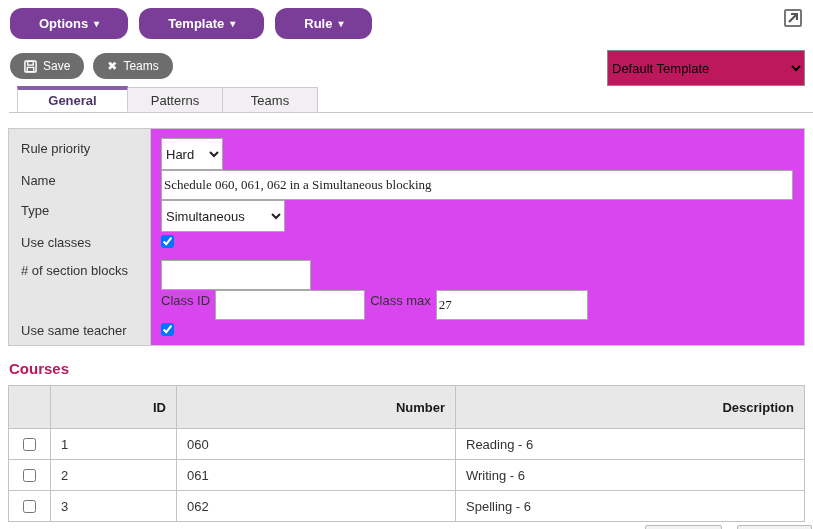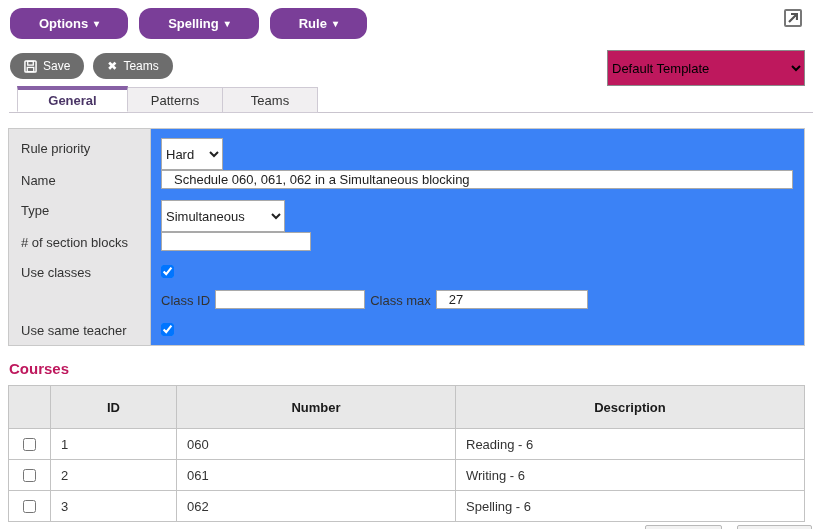--- a/index.html
+++ b/index.html
@@ -26,44 +26,44 @@
   
   .tabs { position:absolute; top:86px; left:0; width:813px; height:27px; border-bottom:1px solid #c9c4ce; padding-left:8px; display:flex;margin-left:9px; }
   .tab { width:95px; height:26px; margin-top:1px; background:#f1eff1; border:1px solid #cfcad4;
     display:flex; align-items:center; justify-content:center; font-size:13px; color:#333; cursor:pointer; border-left:none; }
   .tab:first-child { border-left:1px solid #cfcad4; }
   .tab.active { width:111px; background:#fff; border-top:4px solid #8760a5; border-bottom:1px solid #fff;
     margin-top:0; margin-bottom:-1px; font-weight:bold; color:#4a3566; border-left:1px solid #cfcad4; }
 
   
   .form-panel { position:absolute; top:128px; left:8px; width:797px; height:218px;
-    border:1px solid #c9c9c9; background:#3b82f6; }
+    border:1px solid #c9c9c9; background:#d946ef; }
   .form-panel::before { content:""; position:absolute; top:0; left:0; bottom:0; width:141px;
     background:#e7e6e7; border-right:1px solid #c9c9c9; }
   .form-grid { position:relative; padding-top:9px; }
   .form-row { display:flex; align-items:flex-start; min-height:30px; }
   .form-row.cb-row { min-height:28px; }
   .form-label { width:141px; flex:0 0 141px; padding:3px 6px 0 12px; color:#333; }
   .form-field { padding-left:11px; display:flex; align-items:flex-start; gap:5px; }
-  .txt { border:1px solid #a9a9a9; height:19px; font-size:13px; font-family:Liberation Sans, sans-serif; padding:0 12px; color:#222; background:#fff; }
+  .txt { border:1px solid #a9a9a9; height:30px; font-size:13px; font-family:Liberation Serif, serif; padding:0 2px; color:#222; background:#fff; }
   .sel { border:1px solid #a9a9a9; height:32px; font-size:13px; font-family:inherit; background:#fff; color:#222; }
   .w-hard { width:62px; }
   .w-name { width:632px; }
   .w-type { width:124px; }
   .w-blocks { width:150px; }
   .w-classid { width:150px; }
   .w-classmax { width:152px; }
   .inline-label { padding-top:3px; color:#333; }
   .cb { width:13px; height:13px; margin-top:3px; }
 
   
   .courses-title { position:absolute; top:360px; left:9px; font-size:15px; font-weight:bold; color:#be185d; }
   .courses-table { position:absolute; top:385px; left:8px; width:797px; border-collapse:collapse;
     border:1px solid #979797; }
-  .courses-table th { background:#e8e8e8; font-weight:bold; text-align:center; font-size:13px; color:#1a1a1a;
+  .courses-table th { background:#e8e8e8; font-weight:bold; text-align:right; font-size:13px; color:#1a1a1a;
     height:43px; padding:0 10px; border:1px solid #c3c3c3; }
   .courses-table td { height:31px; padding:0 10px; border:1px solid #c3c3c3; font-size:13px; color:#333; background:#fff; }
   .col-check { width:42px; }
   .col-id { width:126px; }
   .col-number { width:279px; }
   .cell-check { text-align:center; padding:0 !important; }
 
   
   .stub-btn { position:absolute; top:525px; height:12px; background:#f2f2f2; border:1px solid #b9b9b9; border-radius:2px; cursor:pointer; }
   .stub-1 { left:645px; width:77px; }
@@ -75,21 +75,21 @@
 <body>
 
 <div class="page">
 
   <div class="menubar">
     <button class="menu-btn">
       <span>Options</span>
       <span class="caret">▾</span>
     </button>
     <button class="menu-btn">
-      <span>Spelling</span>
+      <span>Template</span>
       <span class="caret">▾</span>
     </button>
     <button class="menu-btn">
       <span>Rule</span>
       <span class="caret">▾</span>
     </button>
   </div>
 
   <div class="expand-box">
     <svg width="10" height="10" viewBox="0 0 10 10">
@@ -149,31 +149,31 @@
 
       <div class="form-row">
         <div class="form-label">Type</div>
         <div class="form-field">
           <select class="sel w-type">
             <option selected="">Simultaneous</option>
           </select>
         </div>
       </div>
 
-      <div class="form-row">
-        <div class="form-label"># of section blocks</div>
-        <div class="form-field">
-          <input type="text" class="txt w-blocks" value="" style="">
-        </div>
-      </div>
-
       <div class="form-row cb-row">
         <div class="form-label">Use classes</div>
         <div class="form-field">
           <input type="checkbox" class="cb" checked="checked" style="">
+        </div>
+      </div>
+
+      <div class="form-row">
+        <div class="form-label"># of section blocks</div>
+        <div class="form-field">
+          <input type="text" class="txt w-blocks" value="" style="">
         </div>
       </div>
 
       <div class="form-row">
         <div class="form-label"></div>
         <div class="form-field">
           <span class="inline-label">Class ID</span>
           <input type="text" class="txt w-classid" value="" style="">
           <span class="inline-label">Class max</span>
           <input type="text" class="txt w-classmax" value="27" style="">

